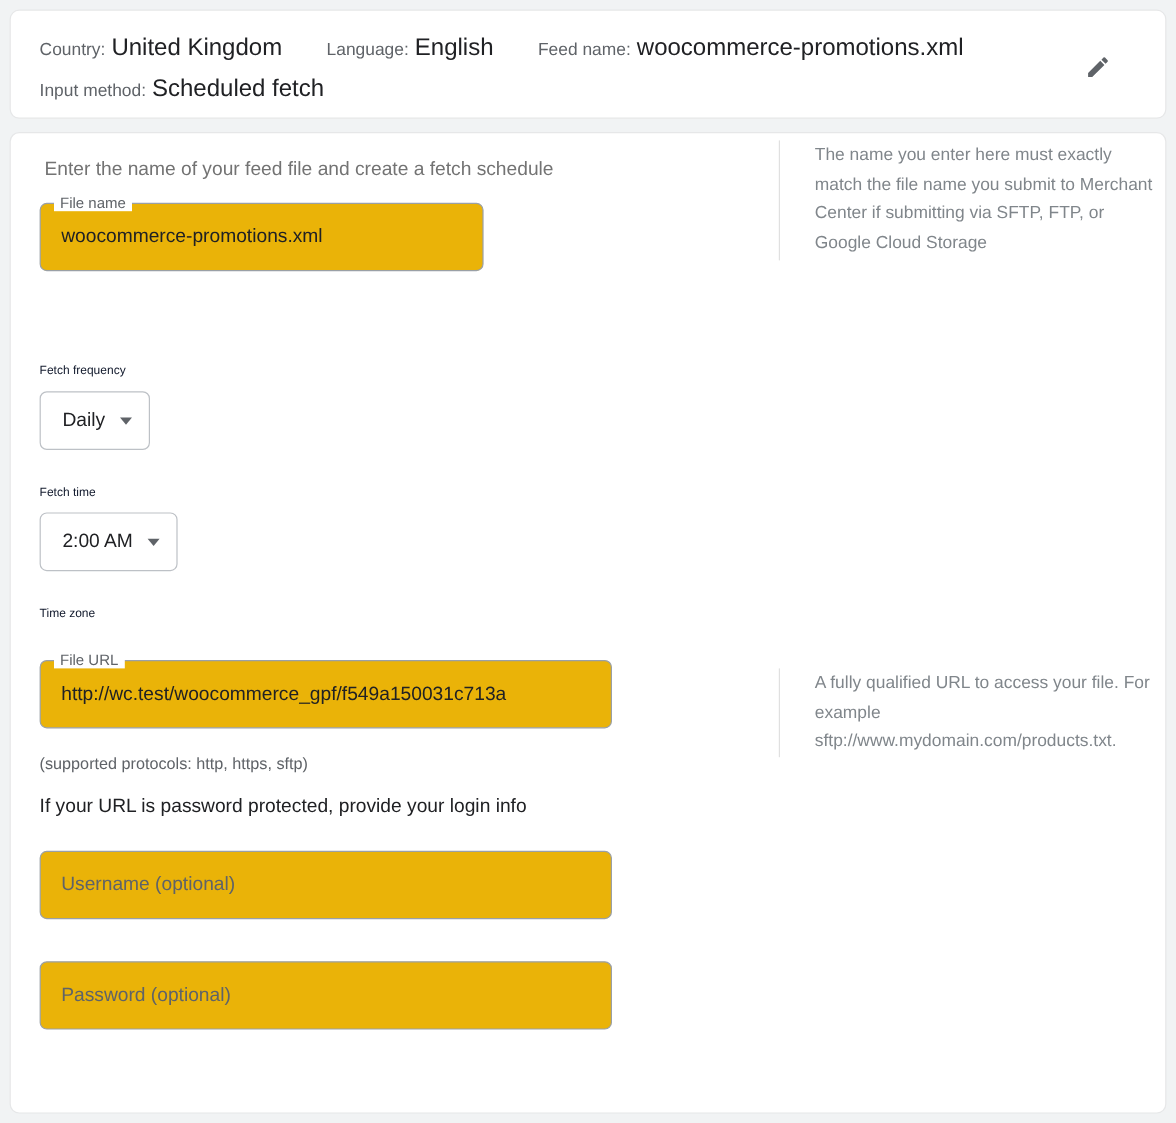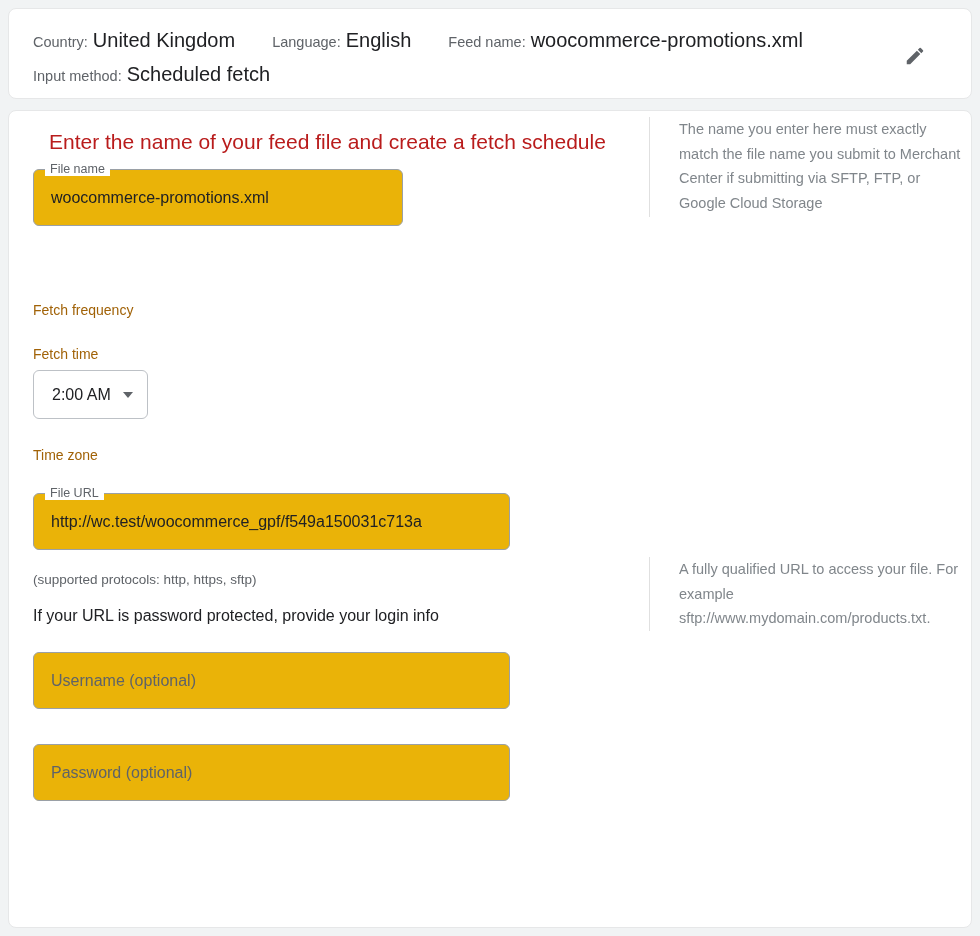--- a/index.html
+++ b/index.html
@@ -84,24 +84,24 @@
     height: 818px;
     padding: 0;
   }
 
   .form-inner {
     position: relative;
     padding: 20px 24px 0 24px;
   }
 
   .section-title {
-    color: #b91c1c;
-    font-size: 21px;
+    color: #737373;
+    font-size: 16px;
     line-height: 22px;
-    margin: 0 0 16px 16px;
+    margin: 0 0 16px 4px;
     font-weight: 400;
   }
 
   
   .field {
     position: relative;
     box-sizing: border-box;
     height: 57px;
     border: 1px solid #9aa0a6;
     border-radius: 6px;
@@ -135,22 +135,22 @@
     overflow: hidden;
   }
 
   .field-filename { width: 370px; margin-bottom: 0; }
   .field-fileurl  { width: 477px; }
   .field-username { width: 477px; }
   .field-password { width: 477px; }
 
   
   .plain-label {
-    color: #a16207;
-    font-size: 14px;
+    color: #0f172a;
+    font-size: 10px;
     line-height: 16px;
     margin-bottom: 8px;
   }
 
   
   .select {
     display: inline-flex;
     align-items: center;
     box-sizing: border-box;
     height: 49px;
@@ -270,20 +270,24 @@
 
       <div class="group g-filename">
         <div class="field field-filename">
           <span class="notch-label">File name</span>
           <span class="field-value">woocommerce-promotions.xml</span>
         </div>
       </div>
 
       <div class="group g-frequency">
         <div class="plain-label">Fetch frequency</div>
+        <div class="select">
+          <span class="select-value">Daily</span>
+          <span class="caret"></span>
+        </div>
       </div>
 
       <div class="group g-fetchtime">
         <div class="plain-label">Fetch time</div>
         <div class="select">
           <span class="select-value">2:00 AM</span>
           <span class="caret"></span>
         </div>
       </div>
 

